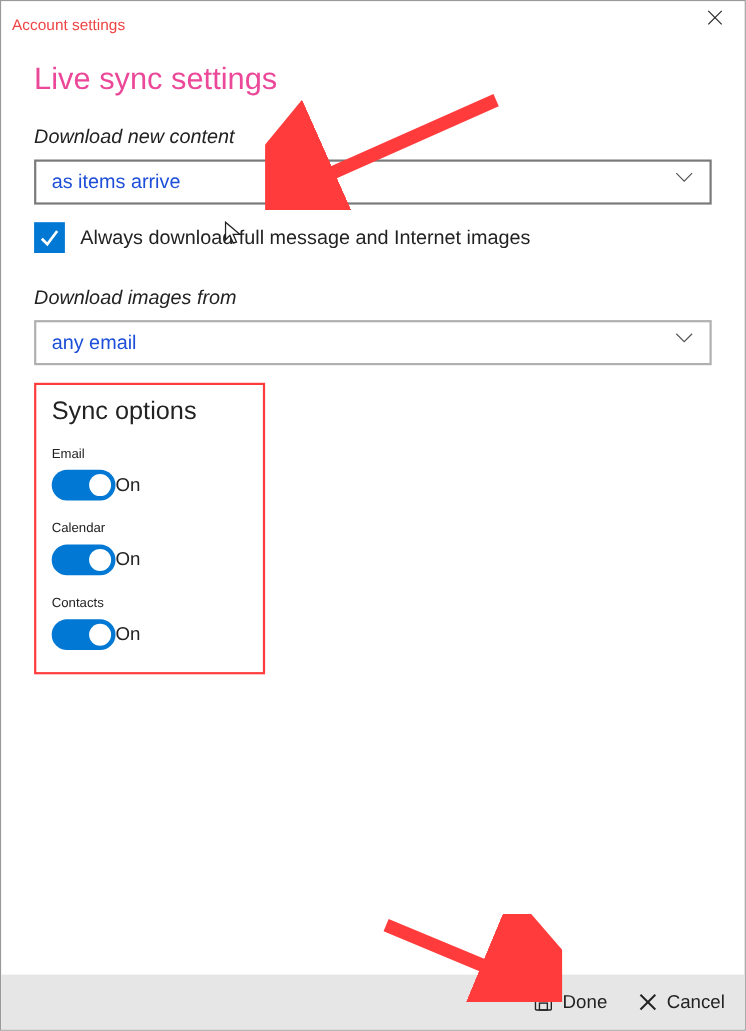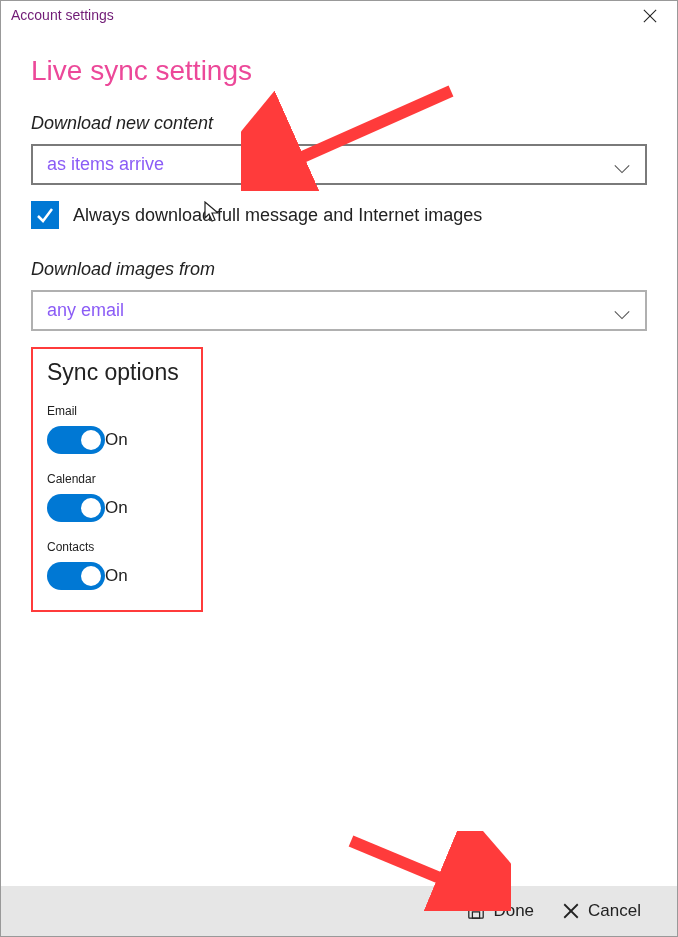--- a/index.html
+++ b/index.html
@@ -11,24 +11,24 @@
       font-family: "Segoe UI", Tahoma, sans-serif;
       background: #ffffff;
       width: 678px;
       height: 937px;
       position: relative;
       border: 1px solid #999;
     }
     .titlebar {
       display: flex;
       justify-content: space-between;
-      align-items: flex-start;
+      align-items: flex-end;
       padding: 6px 12px 6px 10px;
       font-size: 14px;
-      color: #701a75;
+      color: #ef4444;
     }
     .titlebar .close-btn {
       font-size: 16px;
       cursor: pointer;
       padding: 2px 8px;
       font-family: Arial, sans-serif;
     }
     .content {
       padding: 20px 30px 0 30px;
     }
@@ -43,25 +43,25 @@
       color: #222;
       margin-bottom: 10px;
       display: block;
       font-style: italic;
     }
     .select-box {
       width: 100%;
       border: 2px solid #7a7a7a;
       padding: 8px 14px;
       font-size: 18px;
-      color: #8b5cf6;
+      color: #1d4ed8;
       background: #fff;
       display: flex;
       justify-content: space-between;
-      align-items: flex-end;
+      align-items: flex-start;
       cursor: pointer;
       margin-bottom: 16px;
     }
     .select-box.light {
       border: 2px solid #b0b0b0;
     }
     .chevron {
       width: 18px;
       height: 12px;
     }
@@ -85,21 +85,21 @@
       width: 20px;
       height: 20px;
     }
     .checkbox-label {
       font-size: 18px;
       color: #222;
     }
     .sync-section {
       border: 2px solid #ff3b3b;
       padding: 10px 14px 16px 14px;
-      width: 172px;
+      width: 210px;
       margin-top: 16px;
     }
     .sync-heading {
       font-size: 23px;
       font-weight: 400;
       color: #222;
       margin-bottom: 18px;
     }
     .toggle-group {
       margin-bottom: 18px;
@@ -139,21 +139,21 @@
       position: absolute;
       bottom: 0;
       left: 0;
       right: 0;
       height: 50px;
       background: #e6e6e6;
       display: flex;
       justify-content: flex-end;
       align-items: center;
       gap: 28px;
-      padding-right: 36px;
+      padding-right: 18px;
     }
     .footer-btn {
       display: flex;
       align-items: center;
       gap: 8px;
       font-size: 17px;
       color: #222;
       cursor: pointer;
     }
     .footer-btn svg {

